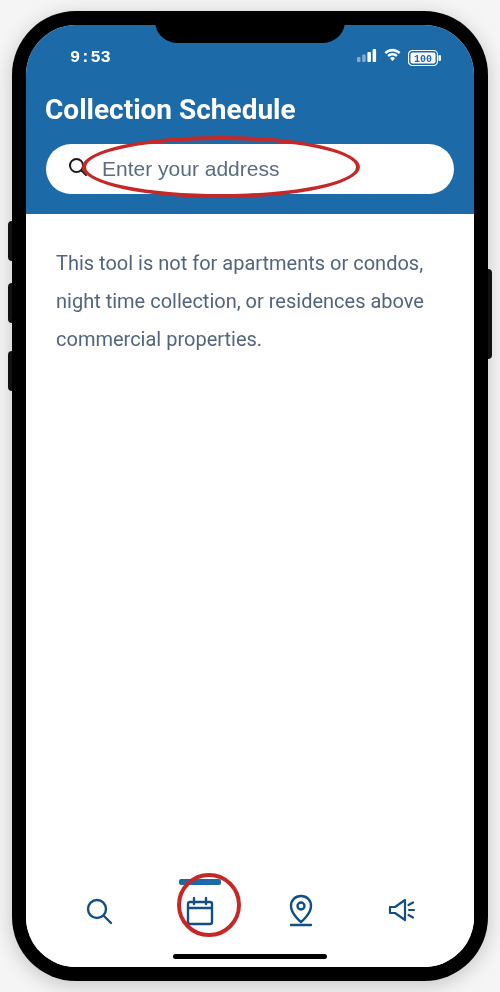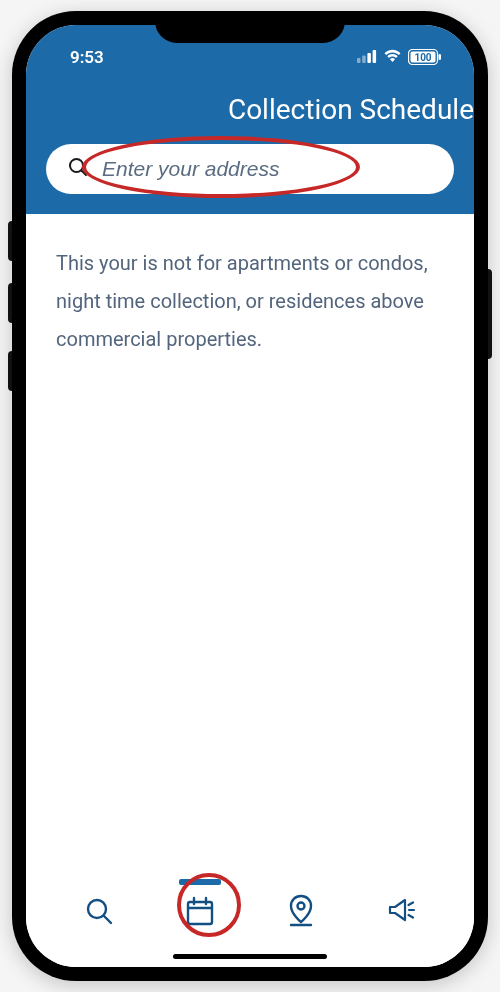--- a/index.html
+++ b/index.html
@@ -73,29 +73,31 @@
     }
     .status-bar {
       height: 42px;
       display: flex;
       align-items: flex-end;
       justify-content: space-between;
       padding: 0 32px 0 44px;
       color: #fff;
       font-size: 17px;
       font-weight: 600;
+      font-family: Liberation Mono, monospace;
     }
     .status-right { display: flex; align-items: center; gap: 6px; }
     .page-title {
       color: #fff;
-      text-align: right;
+      text-align: left;
       font-size: 28px;
-      font-weight: 400;
+      font-weight: 700;
       margin-top: 26px;
       margin-bottom: 18px;
+      margin-left: 19px;
     }
     .search-wrap {
       position: relative;
       margin: 0 20px;
     }
     .search-pill {
       background: #fff;
       border-radius: 30px;
       height: 50px;
       display: flex;
@@ -105,21 +107,20 @@
       position: relative;
       z-index: 2;
     }
     .search-pill input {
       border: none;
       outline: none;
       flex: 1;
       font-size: 21px;
       color: #b91c1c;
       background: transparent;
-      font-style: italic;
     }
     .search-pill input::placeholder { color: #5a6c82; }
     .highlight-ellipse {
       position: absolute;
       border: 4px solid #c62828;
       border-radius: 50%;
       pointer-events: none;
       z-index: 10;
     }
     .highlight-search {
@@ -234,21 +235,21 @@
               <line x1="13.5" y1="13.5" x2="18" y2="18" stroke="#1a1a1a" stroke-width="2" stroke-linecap="round"></line>
             </svg>
           </span>
           <input type="text" placeholder="Enter your address" style="">
         </div>
         <div class="highlight-ellipse highlight-search"></div>
       </div>
     </div>
 
     <div class="content">
-      <p>This your is not for apartments or condos, night time collection, or residences above commercial properties.</p>
+      <p>This tool is not for apartments or condos, night time collection, or residences above commercial properties.</p>
     </div>
 
     <div class="bottom-nav">
       <div class="nav-item">
         <span>
           <svg width="30" height="30" viewBox="0 0 30 30" fill="none">
             <circle cx="13" cy="13" r="9" stroke="#134f82" stroke-width="2.4"></circle>
             <line x1="20" y1="20" x2="27" y2="27" stroke="#134f82" stroke-width="2.4" stroke-linecap="round"></line>
           </svg>
         </span>

